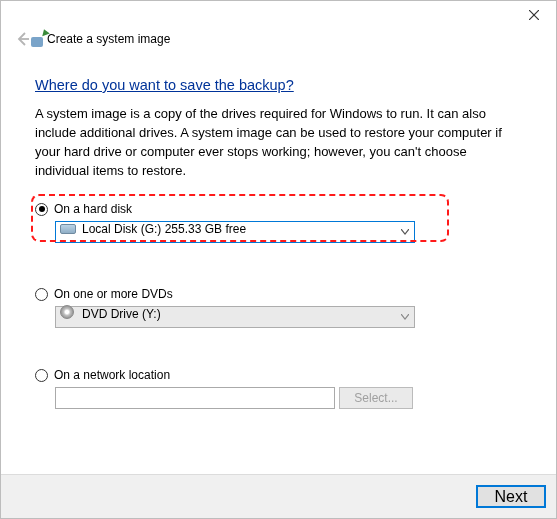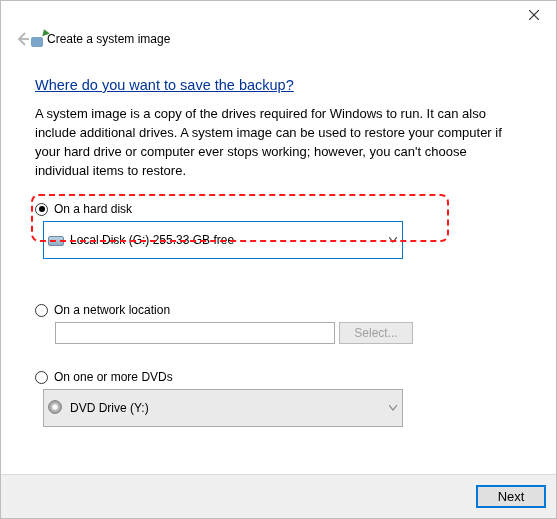--- a/index.html
+++ b/index.html
@@ -105,27 +105,26 @@
     position: absolute;
     left: 2.5px; top: 2.5px;
     width: 6px; height: 6px;
     background: #000;
     border-radius: 50%;
   }
   .radio-label {
     font-size: 12px;
   }
   .combo {
-    margin-left: 8px;
+    margin-left: 20px;
     width: 360px;
-    height: 38px;
+    height: 22px;
     border: 1px solid #7a7a7a;
     background: #eaeaea;
     display: flex;
-    align-items: center;
     position: relative;
     font-size: 12px;
   }
   .combo.active {
     background: #fff;
     border: 1px solid #0078d7;
   }
   .combo .dicon {
     width: 16px; height: 12px;
     margin: 0 6px 0 4px;
@@ -195,21 +194,21 @@
     align-items: center;
     justify-content: flex-end;
     padding-right: 10px;
     gap: 6px;
   }
   .btn {
     min-width: 70px;
     height: 23px;
     border: 1px solid #adadad;
     background: #e1e1e1;
-    font-size: 13px;
+    font-size: 16px;
     display: flex; align-items: center; justify-content: center;
     cursor: pointer;
   }
   .btn.primary {
     border: 2px solid #0078d7;
     background: #e1e1e1;
   }
 </style>
 </head>
 <body>
@@ -256,49 +255,49 @@
           </div>
         <div class="ctext">Local Disk (G:)  255.33 GB free</div>
         <div class="drop">
           <svg width="8" height="6" viewBox="0 0 8 6">
               <path d="M0 0 L4 5 L8 0" fill="none" stroke="#555" stroke-width="1.2"></path>
             </svg>
         </div>
       </div>
     </div>
 
-    <div class="option-block">
-      <div class="radio-row">
-        <div class="radio"></div>
-        <div class="radio-label">On a network location</div>
-      </div>
-      <div class="net-row">
-        <div class="textfield"></div>
-        <div class="sel-btn">Select...</div>
-      </div>
-    </div>
-
     <div class="option-block" style="margin-bottom:40px;">
       <div class="radio-row">
         <div class="radio"></div>
         <div class="radio-label">On one or more DVDs</div>
       </div>
       <div class="combo" style="border-color:#adadad;">
         <div class="dicon">
             <div class="dvd-icon"></div>
           </div>
         <div class="ctext">DVD Drive (Y:)</div>
         <div class="drop">
           <svg width="8" height="6" viewBox="0 0 8 6">
               <path d="M0 0 L4 5 L8 0" fill="none" stroke="#888" stroke-width="1.2"></path>
             </svg>
         </div>
       </div>
     </div>
 
+    <div class="option-block">
+      <div class="radio-row">
+        <div class="radio"></div>
+        <div class="radio-label">On a network location</div>
+      </div>
+      <div class="net-row">
+        <div class="textfield"></div>
+        <div class="sel-btn">Select...</div>
+      </div>
+    </div>
+
   </div>
 
   <div class="highlight"></div>
 
   <div class="footer">
     <div class="btn primary">Next</div>
   </div>
 
 </div>
 

